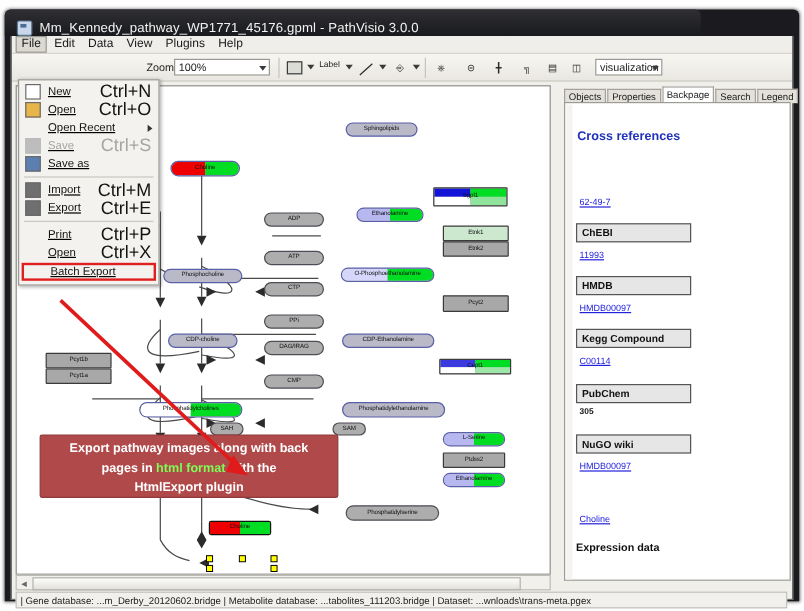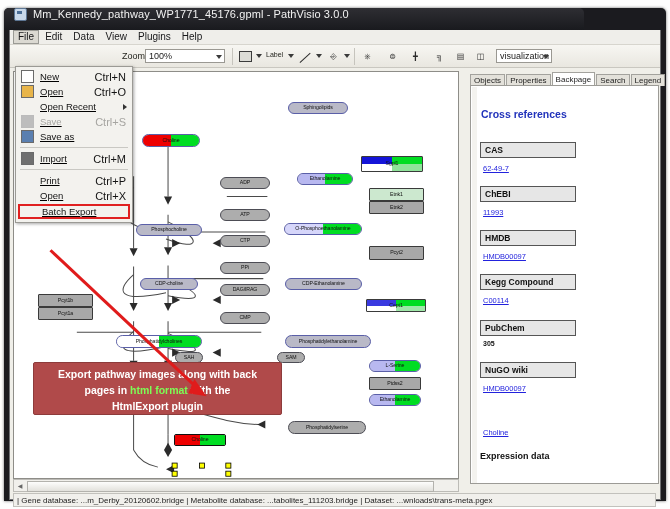--- a/index.html
+++ b/index.html
@@ -15,21 +15,21 @@
   .win-frame{
     position:absolute;left:4px;top:8px;width:662px;height:493px;
     background:#1b1b1f;
     border-radius:5px 5px 0 0;
     box-shadow:0 0 3px rgba(0,0,0,.6);
   }
   .win-titlebar{
     position:absolute;left:0;top:0;width:580px;height:22px;
     background:linear-gradient(180deg,#2e2e33 0%,#191a1e 100%);
     border-radius:5px 5px 0 0;
-    display:flex;align-items:flex-start;
+    display:flex;align-items:flex-end;
   }
   .win-icon{
     width:11px;height:11px;margin-left:10px;margin-right:6px;
     background:#c8d8ea;border:1px solid #5d7694;border-radius:2px;
     position:relative;flex:0 0 auto;
   }
   .win-icon:after{content:"";position:absolute;left:2px;top:2px;width:5px;height:3px;background:#4a6d96;}
   .win-title{
     color:#f2f2f2;font-size:11px;letter-spacing:.1px;white-space:nowrap;
   }
@@ -193,21 +193,21 @@
     position:absolute;left:5px;top:36px;width:118px;
     background:#f3f2ee;border:1px solid #9b9a95;
     box-shadow:1px 1px 3px rgba(0,0,0,.35);
     z-index:60;padding:2px 0;box-sizing:border-box;text-decoration:underline;
   }
   .mi{
     position:relative;height:15px;display:flex;align-items:center;
     font-size:9.5px;color:#131313;padding-left:24px;box-sizing:border-box;
   }
   .mi.disabled{color:#a6a5a1;}
-  .mi .acc{position:absolute;right:6px;font-size:11px;}
+  .mi .acc{position:absolute;right:6px;font-size:15px;}
   .mi .sub{position:absolute;right:5px;width:0;height:0;
     border-top:3px solid transparent;border-bottom:3px solid transparent;border-left:4px solid #333;}
   .mi-ico{position:absolute;left:5px;width:11px;height:11px;}
   .mi-sep{height:1px;background:#c9c8c3;margin:3px 4px;}
   .mi.highlight{
     border:2px solid #e02020;box-sizing:border-box;margin:1px 2px;height:15px;
     padding-left:22px;
   }
 
   
@@ -480,21 +480,20 @@
           <div class="tab">Objects</div>
           <div class="tab">Properties</div>
           <div class="tab sel">Backpage</div>
           <div class="tab">Search</div>
           <div class="tab">Legend</div>
         </div>
         <div class="side-body">
           <div class="side-vscroll"></div>
           <div class="xref-title">Cross references</div>
 
-          <div class="xbox" style="top:56px">CAS</div>
           <div class="xval" style="top:78px">62-49-7</div>
 
           <div class="xbox" style="top:100px">ChEBI</div>
           <div class="xval" style="top:122px">11993</div>
 
           <div class="xbox" style="top:144px">HMDB</div>
           <div class="xval" style="top:166px">HMDB00097</div>
 
           <div class="xbox" style="top:188px">Kegg Compound</div>
           <div class="xval" style="top:210px">C00114</div>
@@ -536,20 +535,25 @@
           <div class="mi">
             <span class="mi-ico" style="background: rgb(90, 127, 176); border: 1px solid rgb(106, 106, 106);"></span>
             <span>Save as</span>
           </div>
           <div class="mi-sep"></div>
           <div class="mi">
             <span class="mi-ico" style="background: rgb(111, 111, 111); border: 1px solid rgb(106, 106, 106);"></span>
             <span>Import</span>
             <span class="acc">Ctrl+M</span>
           </div>
+          <div class="mi">
+            <span class="mi-ico" style="background: rgb(111, 111, 111); border: 1px solid rgb(106, 106, 106);"></span>
+            <span>Export</span>
+            <span class="acc">Ctrl+E</span>
+          </div>
           <div class="mi-sep"></div>
           <div class="mi">
             <span>Print</span>
             <span class="acc">Ctrl+P</span>
           </div>
           <div class="mi">
             <span>Open</span>
             <span class="acc">Ctrl+X</span>
           </div>
           <div class="mi highlight">

